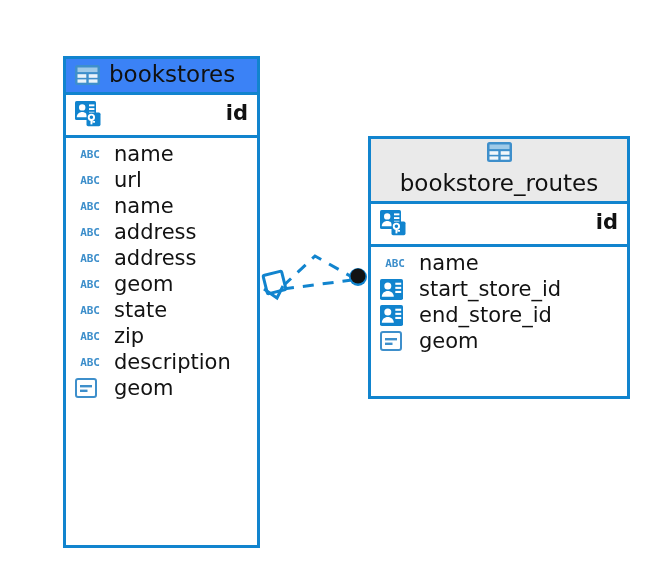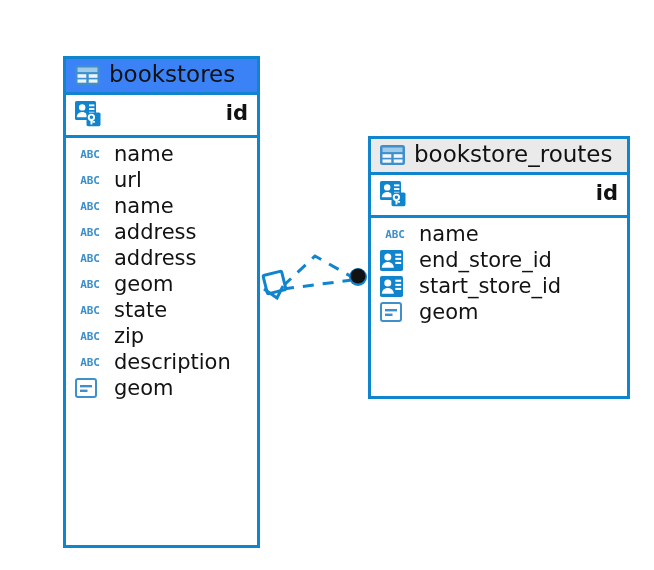--- a/index.html
+++ b/index.html
@@ -35,21 +35,21 @@
     align-items: center;
     gap: 9px;
     padding: 3px 9px 4px 9px;
     border-bottom: 3px solid #1184CE;
     font-size: 23px;
     color: #111111;
     line-height: 1.12;
     white-space: nowrap;
   }
   .entity-header.accent { background: #3b82f6; }
-  .entity-header.plain  { background: #EAEAEA; }
+  .entity-header.plain  { background: #EAEAEA; flex-direction: column; }
 
   .pk-section {
     box-sizing: border-box;
     border-bottom: 3px solid #1184CE;
     padding: 4px 9px 5px 9px;
   }
 
   .field-section {
     box-sizing: border-box;
     padding: 4px 9px 7px 9px;
@@ -247,35 +247,35 @@
         <span class="icon" style="width:30px; display:flex; justify-content:flex-start;">
           <svg width="23" height="21" viewBox="0 0 23 21">
             <rect x="0" y="0" width="23" height="21" rx="1.8" fill="#1184CE"></rect>
             <circle cx="7.8" cy="7.0" r="3.5" fill="#ffffff"></circle>
             <path d="M1.8 17.8c0-3.4 2.7-5.7 6.0-5.7s6.0 2.3 6.0 5.7z" fill="#ffffff"></path>
             <rect x="15.3" y="3.7" width="5.9" height="2.1" fill="#ffffff"></rect>
             <rect x="15.3" y="7.8" width="5.9" height="2.1" fill="#ffffff"></rect>
             <rect x="15.3" y="11.9" width="5.9" height="2.1" fill="#ffffff"></rect>
           </svg>
         </span>
-        <span class="field-label">end_store_id</span>
+        <span class="field-label">start_store_id</span>
       </div>
 
       <div class="field">
         <span class="icon" style="width:30px; display:flex; justify-content:flex-start;">
           <svg width="23" height="21" viewBox="0 0 23 21">
             <rect x="0" y="0" width="23" height="21" rx="1.8" fill="#1184CE"></rect>
             <circle cx="7.8" cy="7.0" r="3.5" fill="#ffffff"></circle>
             <path d="M1.8 17.8c0-3.4 2.7-5.7 6.0-5.7s6.0 2.3 6.0 5.7z" fill="#ffffff"></path>
             <rect x="15.3" y="3.7" width="5.9" height="2.1" fill="#ffffff"></rect>
             <rect x="15.3" y="7.8" width="5.9" height="2.1" fill="#ffffff"></rect>
             <rect x="15.3" y="11.9" width="5.9" height="2.1" fill="#ffffff"></rect>
           </svg>
         </span>
-        <span class="field-label">start_store_id</span>
+        <span class="field-label">end_store_id</span>
       </div>
 
       <div class="field">
         <span class="icon" style="width:30px; display:flex; justify-content:flex-start;">
           <svg width="22" height="20" viewBox="0 0 22 20">
             <rect x="1" y="1" width="20" height="18" rx="2" fill="#ffffff" stroke="#3E8FCB" stroke-width="2"></rect>
             <rect x="5" y="7" width="12" height="2.4" fill="#3E8FCB"></rect>
             <rect x="5" y="11.6" width="7.5" height="2.4" fill="#3E8FCB"></rect>
           </svg>
         </span>

